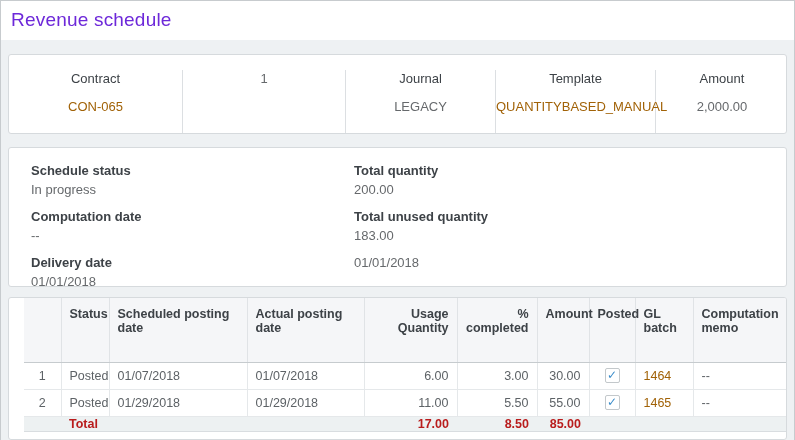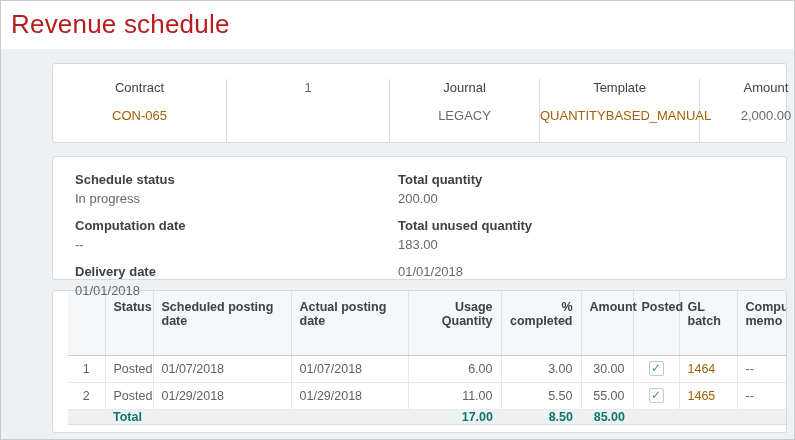--- a/index.html
+++ b/index.html
@@ -3,56 +3,56 @@
 <meta charset="utf-8">
 <style>
   * { margin:0; padding:0; box-sizing:border-box; }
   html,body { width:795px; height:440px; }
   body {
     font-family:"Liberation Sans","DejaVu Sans",sans-serif;
     font-size:13px; color:#65696d; background:#fff; overflow:hidden;
   }
   .screen { width:795px; height:440px; border:1px solid #c7cbce; background:#eef1f3; display:flex; flex-direction:column; }
   .titlebar { background:#fff; padding:8px 10px 9px 10px; }
-  .titlebar h1 { font-size:26px; font-weight:400; color:#b91c1c; letter-spacing:.2px; }
-  .content { flex:1; padding:14px 7px 0 7px; background:#eef1f3;margin-left:44px; }
+  .titlebar h1 { font-size:19px; font-weight:400; color:#6d28d9; letter-spacing:.2px; }
+  .content { flex:1; padding:14px 7px 0 7px; background:#eef1f3; }
   .card { background:#fff; border:1px solid #d6dadd; border-radius:3px;padding-left:15px; }
 
   
   .summary-card { height:80px; display:flex; align-items:stretch; padding:15px 0 0 0; }
   .sum-col { flex:0 0 auto; text-align:center; border-right:1px solid #dcdfe2; padding-top:1px; }
   .sum-col:last-child { border-right:none; }
   .sc-1{width:174px;} .sc-2{width:163px;} .sc-3{width:150px;} .sc-4{width:160px;} .sc-5{width:132px;}
   .sum-label { color:#3d4247; margin-bottom:13px; }
   .sum-value { color:#66696c; }
   .link { color:#a16207; text-decoration:none; cursor:pointer; }
 
   
-  .details-card { margin-top:13px; height:124px; display:grid; grid-template-columns:323px 1fr; padding:15px 8px 0 22px; }
+  .details-card { margin-top:13px; height:140px; display:grid; grid-template-columns:323px 1fr; padding:15px 8px 0 22px; }
   .field { margin-bottom:12px; }
   .field-label { font-weight:700; color:#3d4247; margin-bottom:4px; }
   .field-value { color:#66696c; }
 
   
   .table-card { margin-top:10px; height:143px; overflow:hidden; }
   table { width:100%; border-collapse:collapse; table-layout:fixed; font-size:12.5px; }
   thead th {
     background:#f5f6f8; text-align:left; vertical-align:top; font-weight:700; color:#3d4247;
     height:64px; padding:9px 8px 0 8px; border-right:1px solid #e0e3e6; border-bottom:1px solid #c6cbce;
   }
   thead th:last-child { border-right:none; }
   tbody td {
     background:#fff; height:27px; padding:0 8px; color:#5d6266;
     border-right:1px solid #e5e8ea; border-bottom:1px solid #e5e8ea;
   }
   tbody td:last-child { border-right:none; }
   .num-col { text-align:center; }
   .r { text-align:right; }
   .c { text-align:center; }
-  tfoot td { background:#edf1f2; height:14px; padding:0 8px; color:#0f766e; font-weight:700; border-bottom:1px solid #d9dde0; }
+  tfoot td { background:#edf1f2; height:14px; padding:0 8px; color:#b91c1c; font-weight:700; border-bottom:1px solid #d9dde0; }
   .checkbox {
     display:inline-block; width:15px; height:15px; line-height:13px; text-align:center;
     background:#fff; border:1px solid #c3c8cb; border-radius:2px; color:#3c8dca; font-size:12px; vertical-align:middle;
   }
 </style>
 </head>
 <body>
 
 <div class="screen">
   <div class="titlebar">

